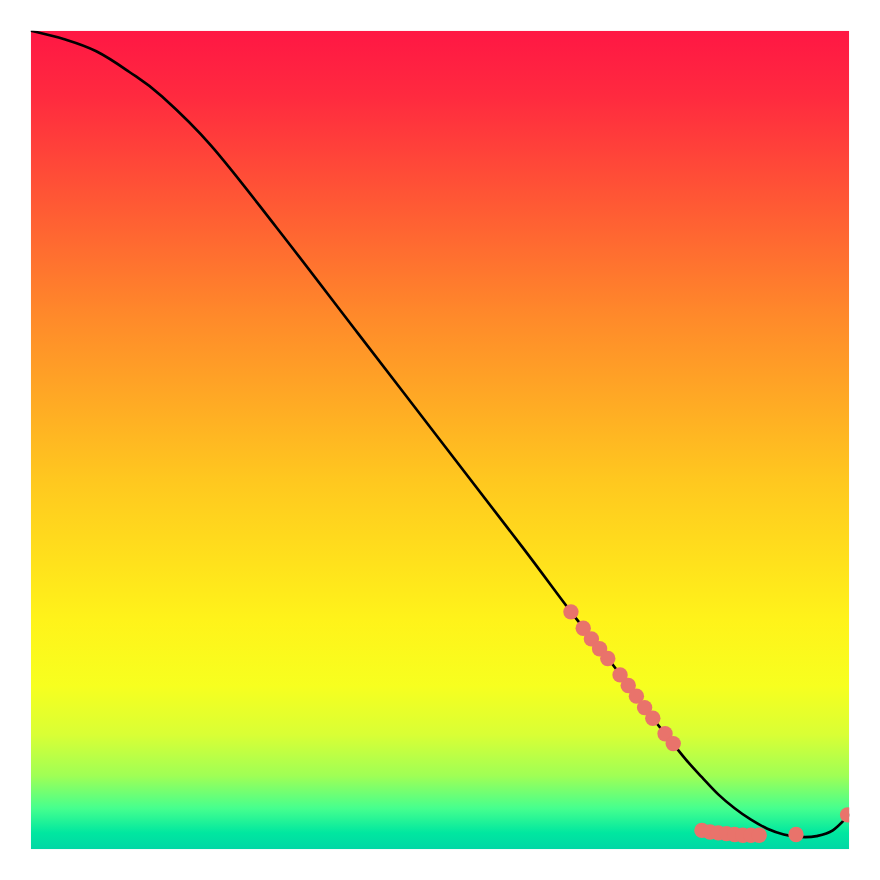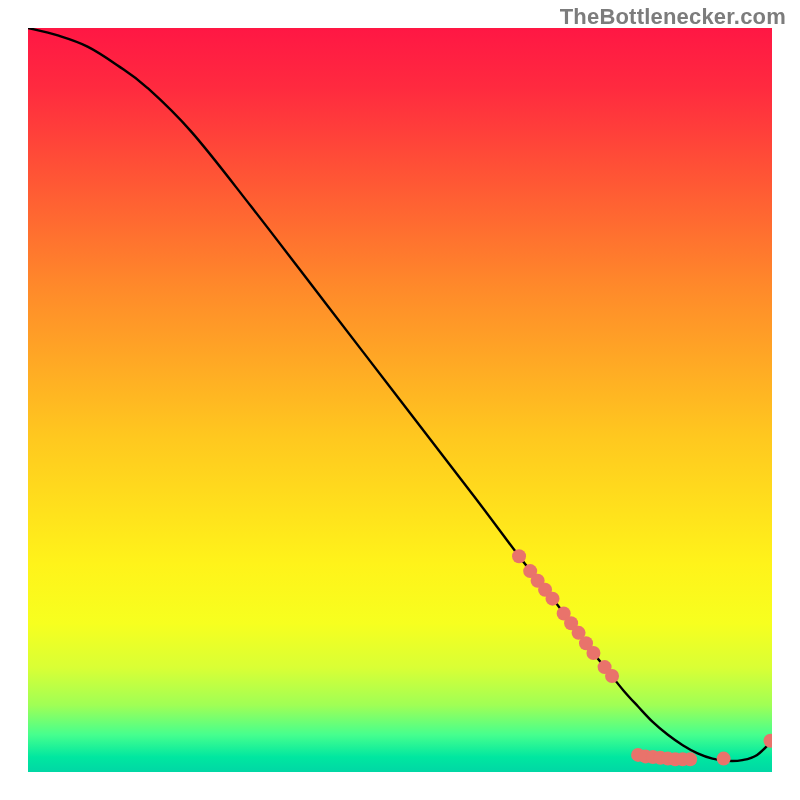--- a/index.html
+++ b/index.html
@@ -33,21 +33,20 @@
     height: 744px;
   }
   svg {
     display: block;
   }
 </style>
 </head>
 <body>
 
 <div class="frame">
-  <div class="attribution">TheBottlenecker.com</div>
 
   <div class="plot-wrap">
     <svg id="chart-svg" width="744" height="744" viewBox="0 0 744 744">
       <defs>
         <linearGradient id="bg-grad" x1="0" y1="0" x2="0" y2="1">
             <stop offset="0.00%" stop-color="#ff1744"></stop>
             <stop offset="8.00%" stop-color="#ff2a3f"></stop>
             <stop offset="20.00%" stop-color="#ff5535"></stop>
             <stop offset="35.00%" stop-color="#ff8a2a"></stop>
             <stop offset="55.00%" stop-color="#ffc81f"></stop>

